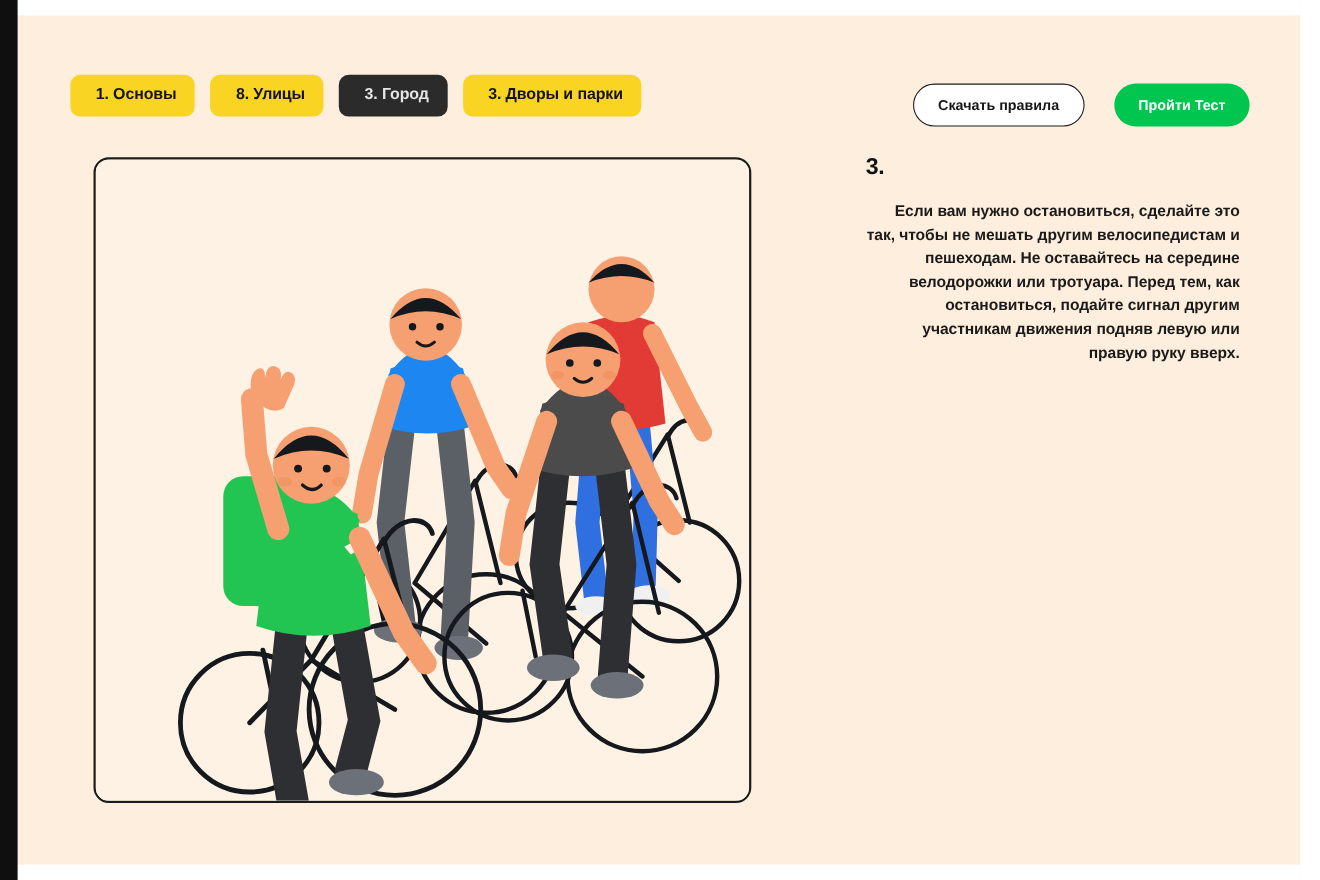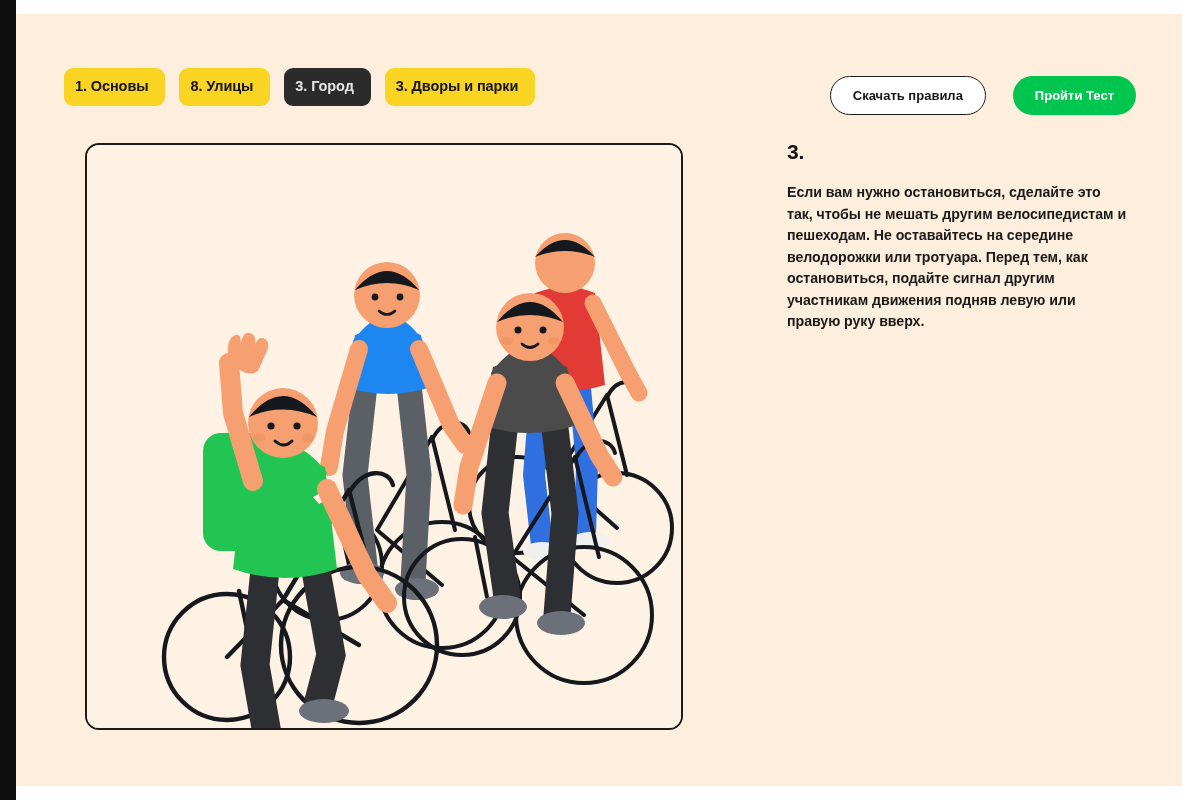--- a/index.html
+++ b/index.html
@@ -53,21 +53,21 @@
   .nav {
     position: absolute;
     left: 64px;
     top: 68px;
     display: flex;
     gap: 14px;
     align-items: center;
   }
   .chip {
     border-radius: 9px;
-    padding: 11px 17px 12px 11px;
+    padding: 11px 17px 12px 23px;
     font-size: 14.5px;
     font-weight: 700;
     letter-spacing: -0.1px;
     line-height: 1;
     cursor: pointer;
     white-space: nowrap;
     user-select: none;
     border: none;
   }
   .chip--yellow {
@@ -141,20 +141,21 @@
     color: #121212;
     letter-spacing: -0.2px;
   }
   .textcol p {
     margin: 0;
     font-size: 14.2px;
     line-height: 1.52;
     font-weight: 600;
     color: #1a1a1a;
     letter-spacing: -0.05px;
+    text-align: right;
   }
 </style>
 </head>
 <body>
 
 <div class="page">
 
   <div class="topstrip"></div>
   <div class="bottomstrip"></div>
   <div class="top-black-bar"></div>

